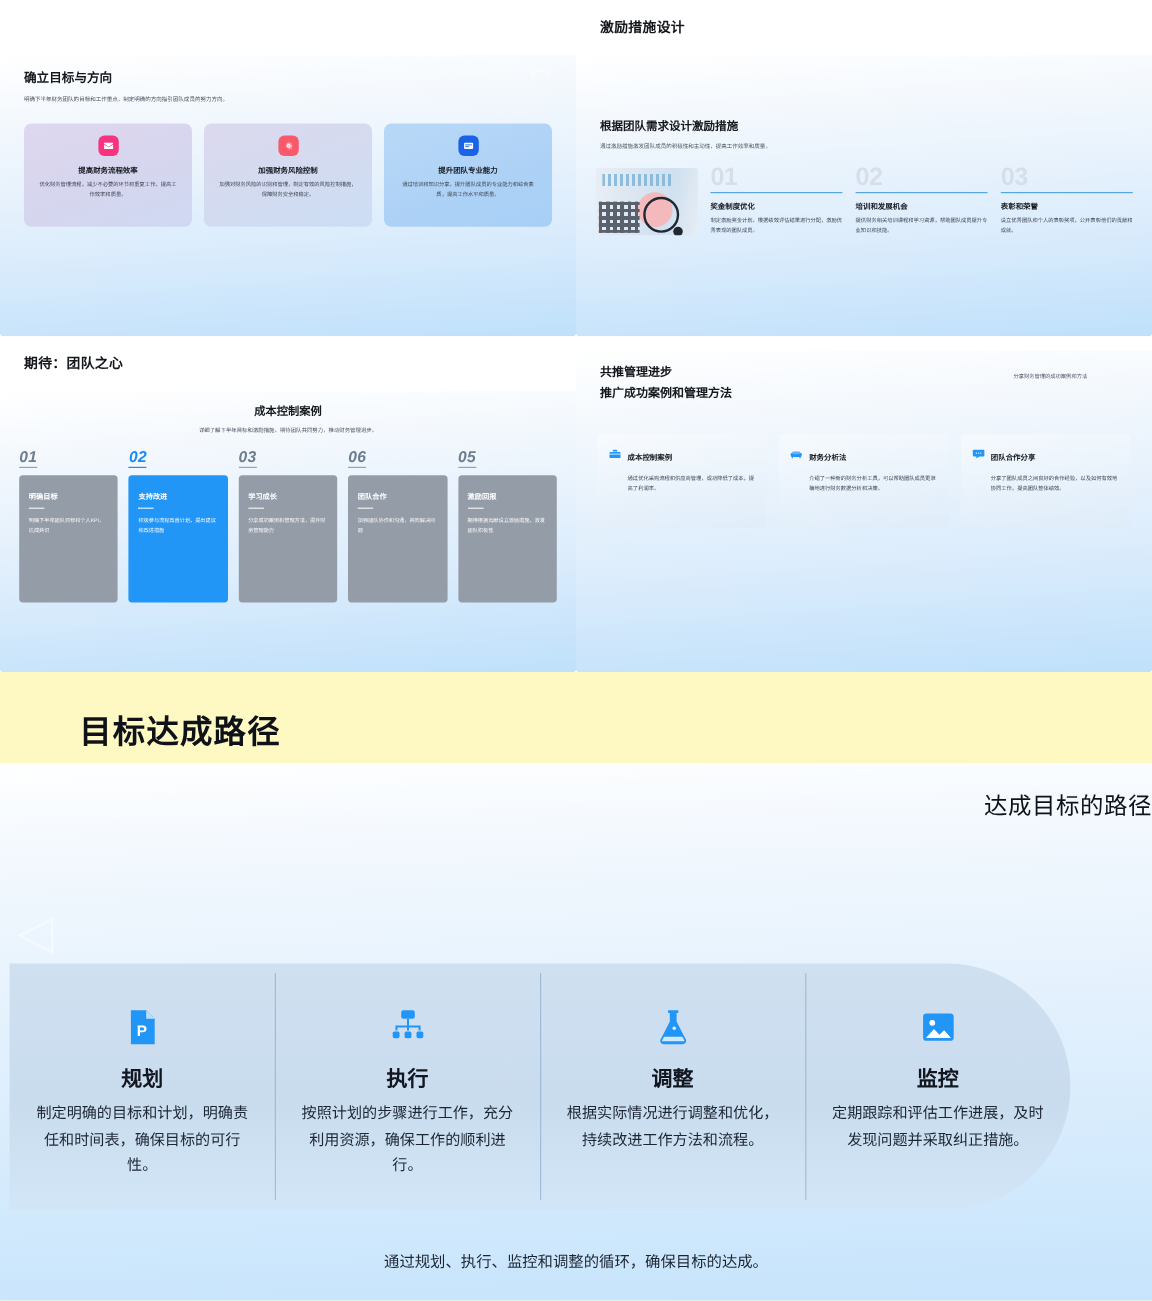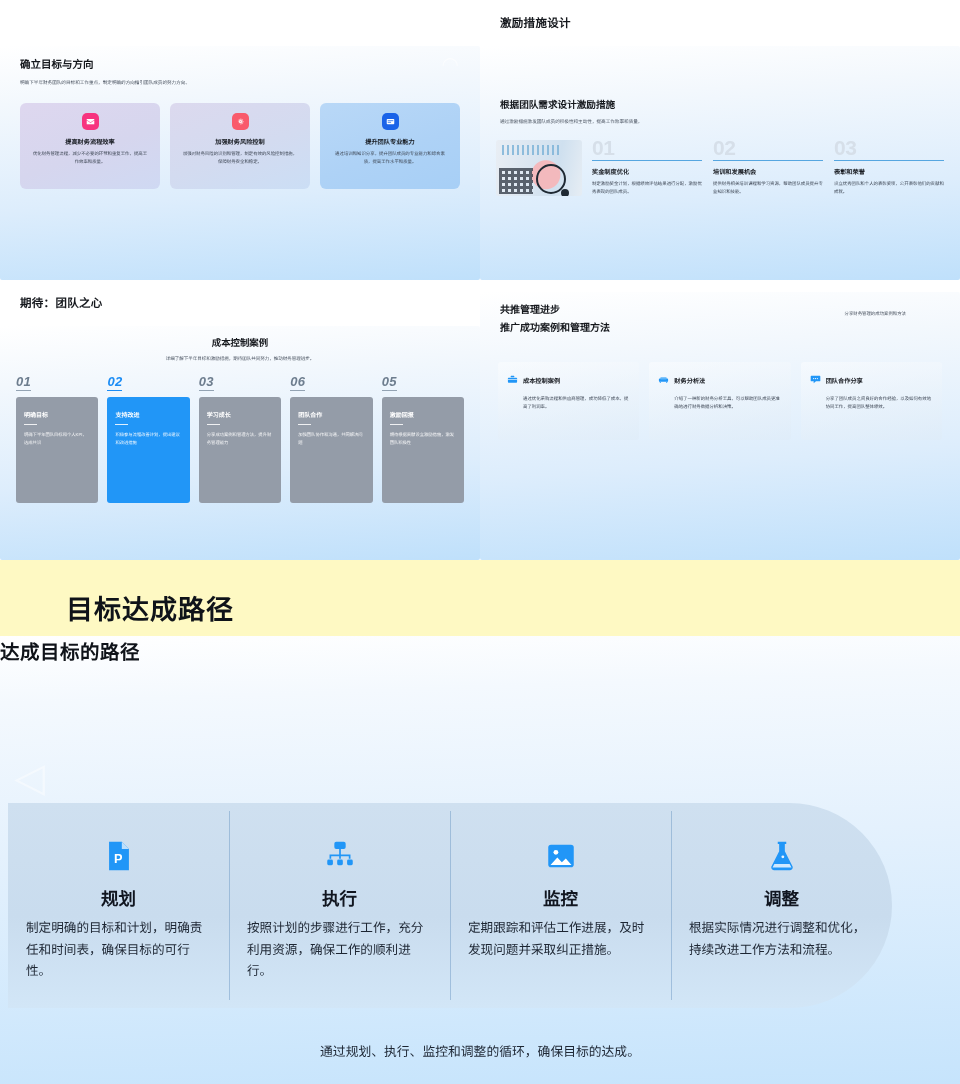--- a/index.html
+++ b/index.html
@@ -161,43 +161,43 @@
   .big-title {
     font-size: 27px; font-weight: bold; color: #0f1319;
     margin: 28px 0 0 66px; letter-spacing: 1px;
   }
   .big-stage {
     position: absolute; left: 0; right: 0; top: 76px; bottom: 0;
     background: linear-gradient(178deg,#ffffff 0%,#f4f9fe 14%,#e4f1fd 46%,#c6e4fc 100%);
     overflow: hidden;
   }
   .big-sub {
-    text-align: left; font-size: 19.5px; font-weight: bold;
-    color: #0f1319; letter-spacing: .5px;
+    text-align: right; font-size: 19.5px; font-weight: normal;
+    color: #0f1319; margin-top: 19px; letter-spacing: .5px;
   }
   .pill {
     position: absolute; left: 8px; top: 167px;
     width: 884px; height: 205px;
     background: linear-gradient(180deg,#cfe0f0 0%,#c9dcee 55%,#d2e6f7 100%);
     border-top-right-radius: 103px; border-bottom-right-radius: 103px;
     display: flex;
   }
   .pcol {
     flex: 1; position: relative;
     display: flex; flex-direction: column; align-items: center;
     padding: 33px 18px 0 18px;
   }
   .pcol + .pcol::before {
     content: ""; position: absolute; left: 0; top: 8px; bottom: 8px;
     width: 1.1px; background: rgba(120,160,200,.55);
   }
   .pcol .picon { height: 40px; display: flex; align-items: center; }
   .pcol .picon svg { width: 34px; height: 34px; display: block; }
   .ptitle { font-size: 17.5px; font-weight: bold; color: #111620; margin-top: 9px; }
-  .pdesc { font-size: 12.6px; line-height: 1.72; color: #1d2633; margin-top: 8px; }
+  .pdesc { font-size: 12.6px; line-height: 1.72; color: #1d2633; text-align: center; margin-top: 8px; }
   .big-foot {
     position: absolute; left: 0; right: 0; top: 405px;
     text-align: center; font-size: 12.8px; color: #1d2633;
   }
   .wm-big {
     position: absolute; color: rgba(255,255,255,.5);
     font-size: 40px; font-weight: bold; pointer-events: none;
   }
 </style>
 </head>
@@ -426,40 +426,40 @@
                 <rect x="17" y="14.5" width="4" height="4" rx="1"></rect>
               </svg>
           </div>
           <div class="ptitle">执行</div>
           <div class="pdesc">按照计划的步骤进行工作，充分利用资源，确保工作的顺利进行。</div>
         </div>
 
         <div class="pcol">
           <div class="picon">
             <svg viewBox="0 0 24 24" fill="#2196f7">
+                <path d="M9 2h6v1.6h-1v5.1l5.1 10A2 2 0 0117.3 22H6.7a2 2 0 01-1.8-3.3l5.1-10V3.6H9z"></path>
+                <path d="M6.6 17.6h10.8l1.3 2.6H5.3z" fill="#cfe9ff"></path>
+                <circle cx="12.6" cy="12.6" r="1" fill="#e8f4ff"></circle>
+              </svg>
+          </div>
+          <div class="ptitle">调整</div>
+          <div class="pdesc">根据实际情况进行调整和优化，持续改进工作方法和流程。</div>
+        </div>
+
+        <div class="pcol">
+          <div class="picon">
+            <svg viewBox="0 0 24 24" fill="#2196f7">
                 <rect x="3" y="4" width="18" height="16" rx="2"></rect>
                 <circle cx="8.4" cy="9.4" r="1.7" fill="#fff"></circle>
                 <path d="M4.6 18.4l4.8-5.4 3.2 3.4 2.8-2.6 4 4.6z" fill="#fff"></path>
               </svg>
           </div>
           <div class="ptitle">监控</div>
           <div class="pdesc">定期跟踪和评估工作进展，及时发现问题并采取纠正措施。</div>
         </div>
 
-        <div class="pcol">
-          <div class="picon">
-            <svg viewBox="0 0 24 24" fill="#2196f7">
-                <path d="M9 2h6v1.6h-1v5.1l5.1 10A2 2 0 0117.3 22H6.7a2 2 0 01-1.8-3.3l5.1-10V3.6H9z"></path>
-                <path d="M6.6 17.6h10.8l1.3 2.6H5.3z" fill="#cfe9ff"></path>
-                <circle cx="12.6" cy="12.6" r="1" fill="#e8f4ff"></circle>
-              </svg>
-          </div>
-          <div class="ptitle">调整</div>
-          <div class="pdesc">根据实际情况进行调整和优化，持续改进工作方法和流程。</div>
-        </div>
-
       </div>
 
       <div class="big-foot">通过规划、执行、监控和调整的循环，确保目标的达成。</div>
     </div>
   </div>
 
 </div>
 
 </body></html>

